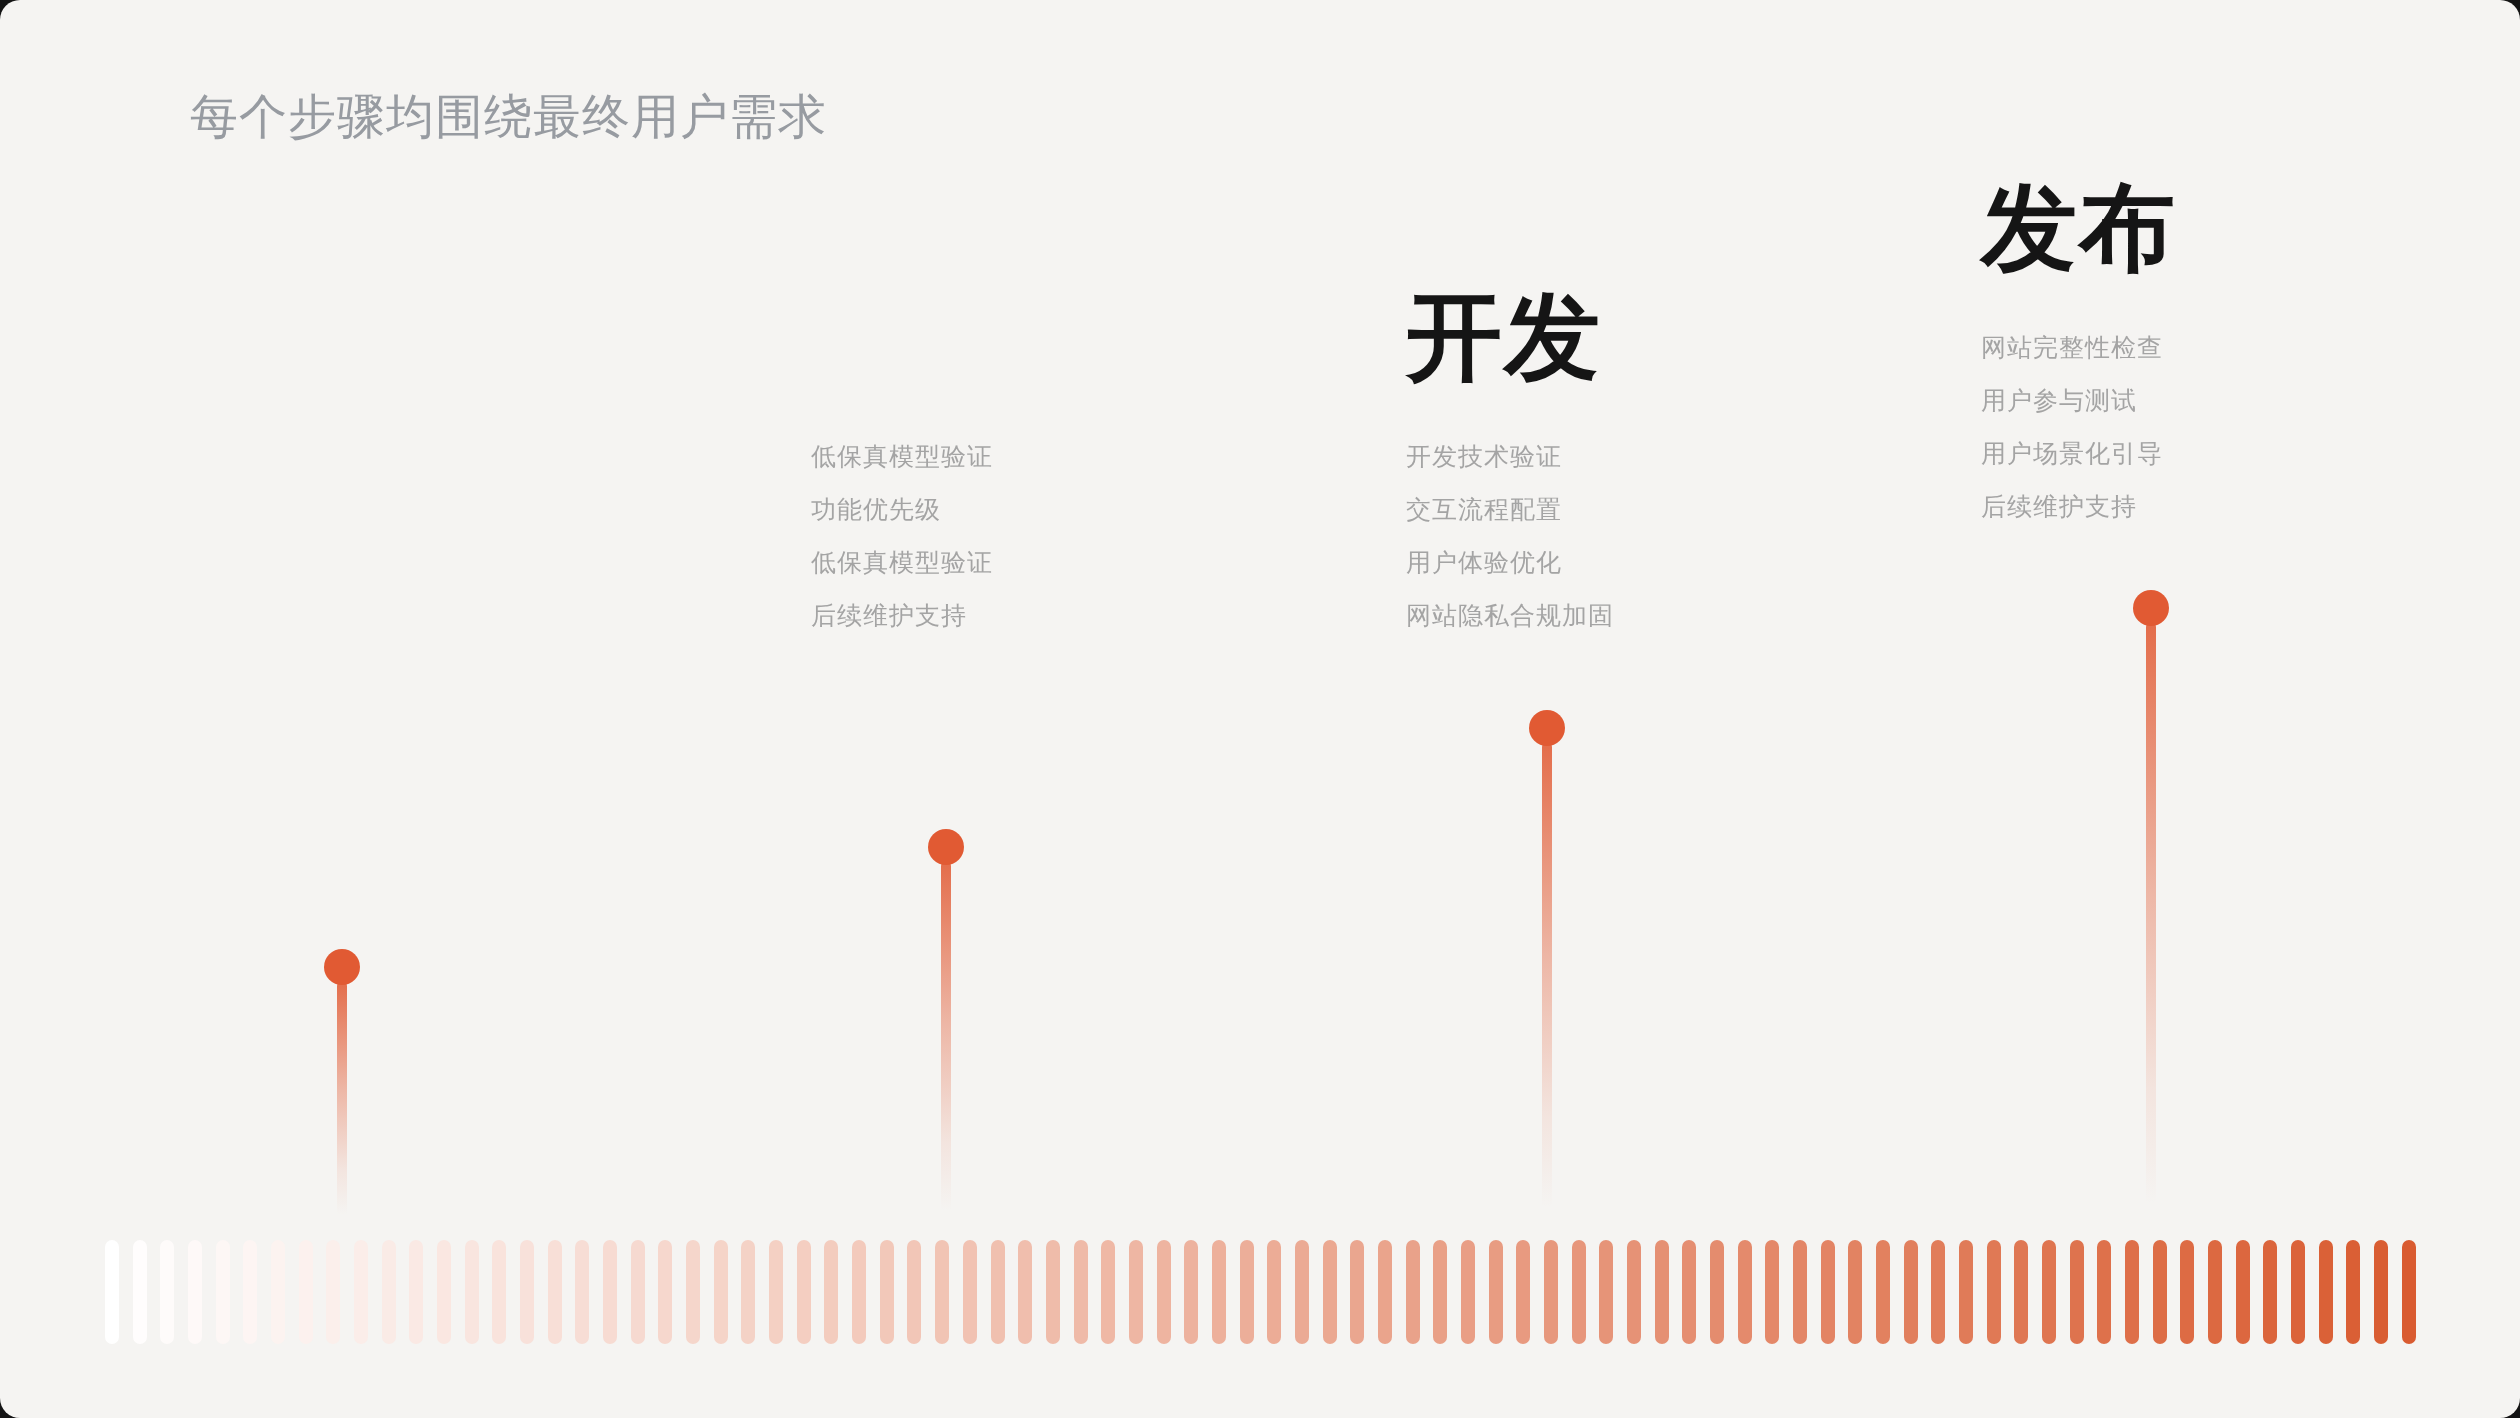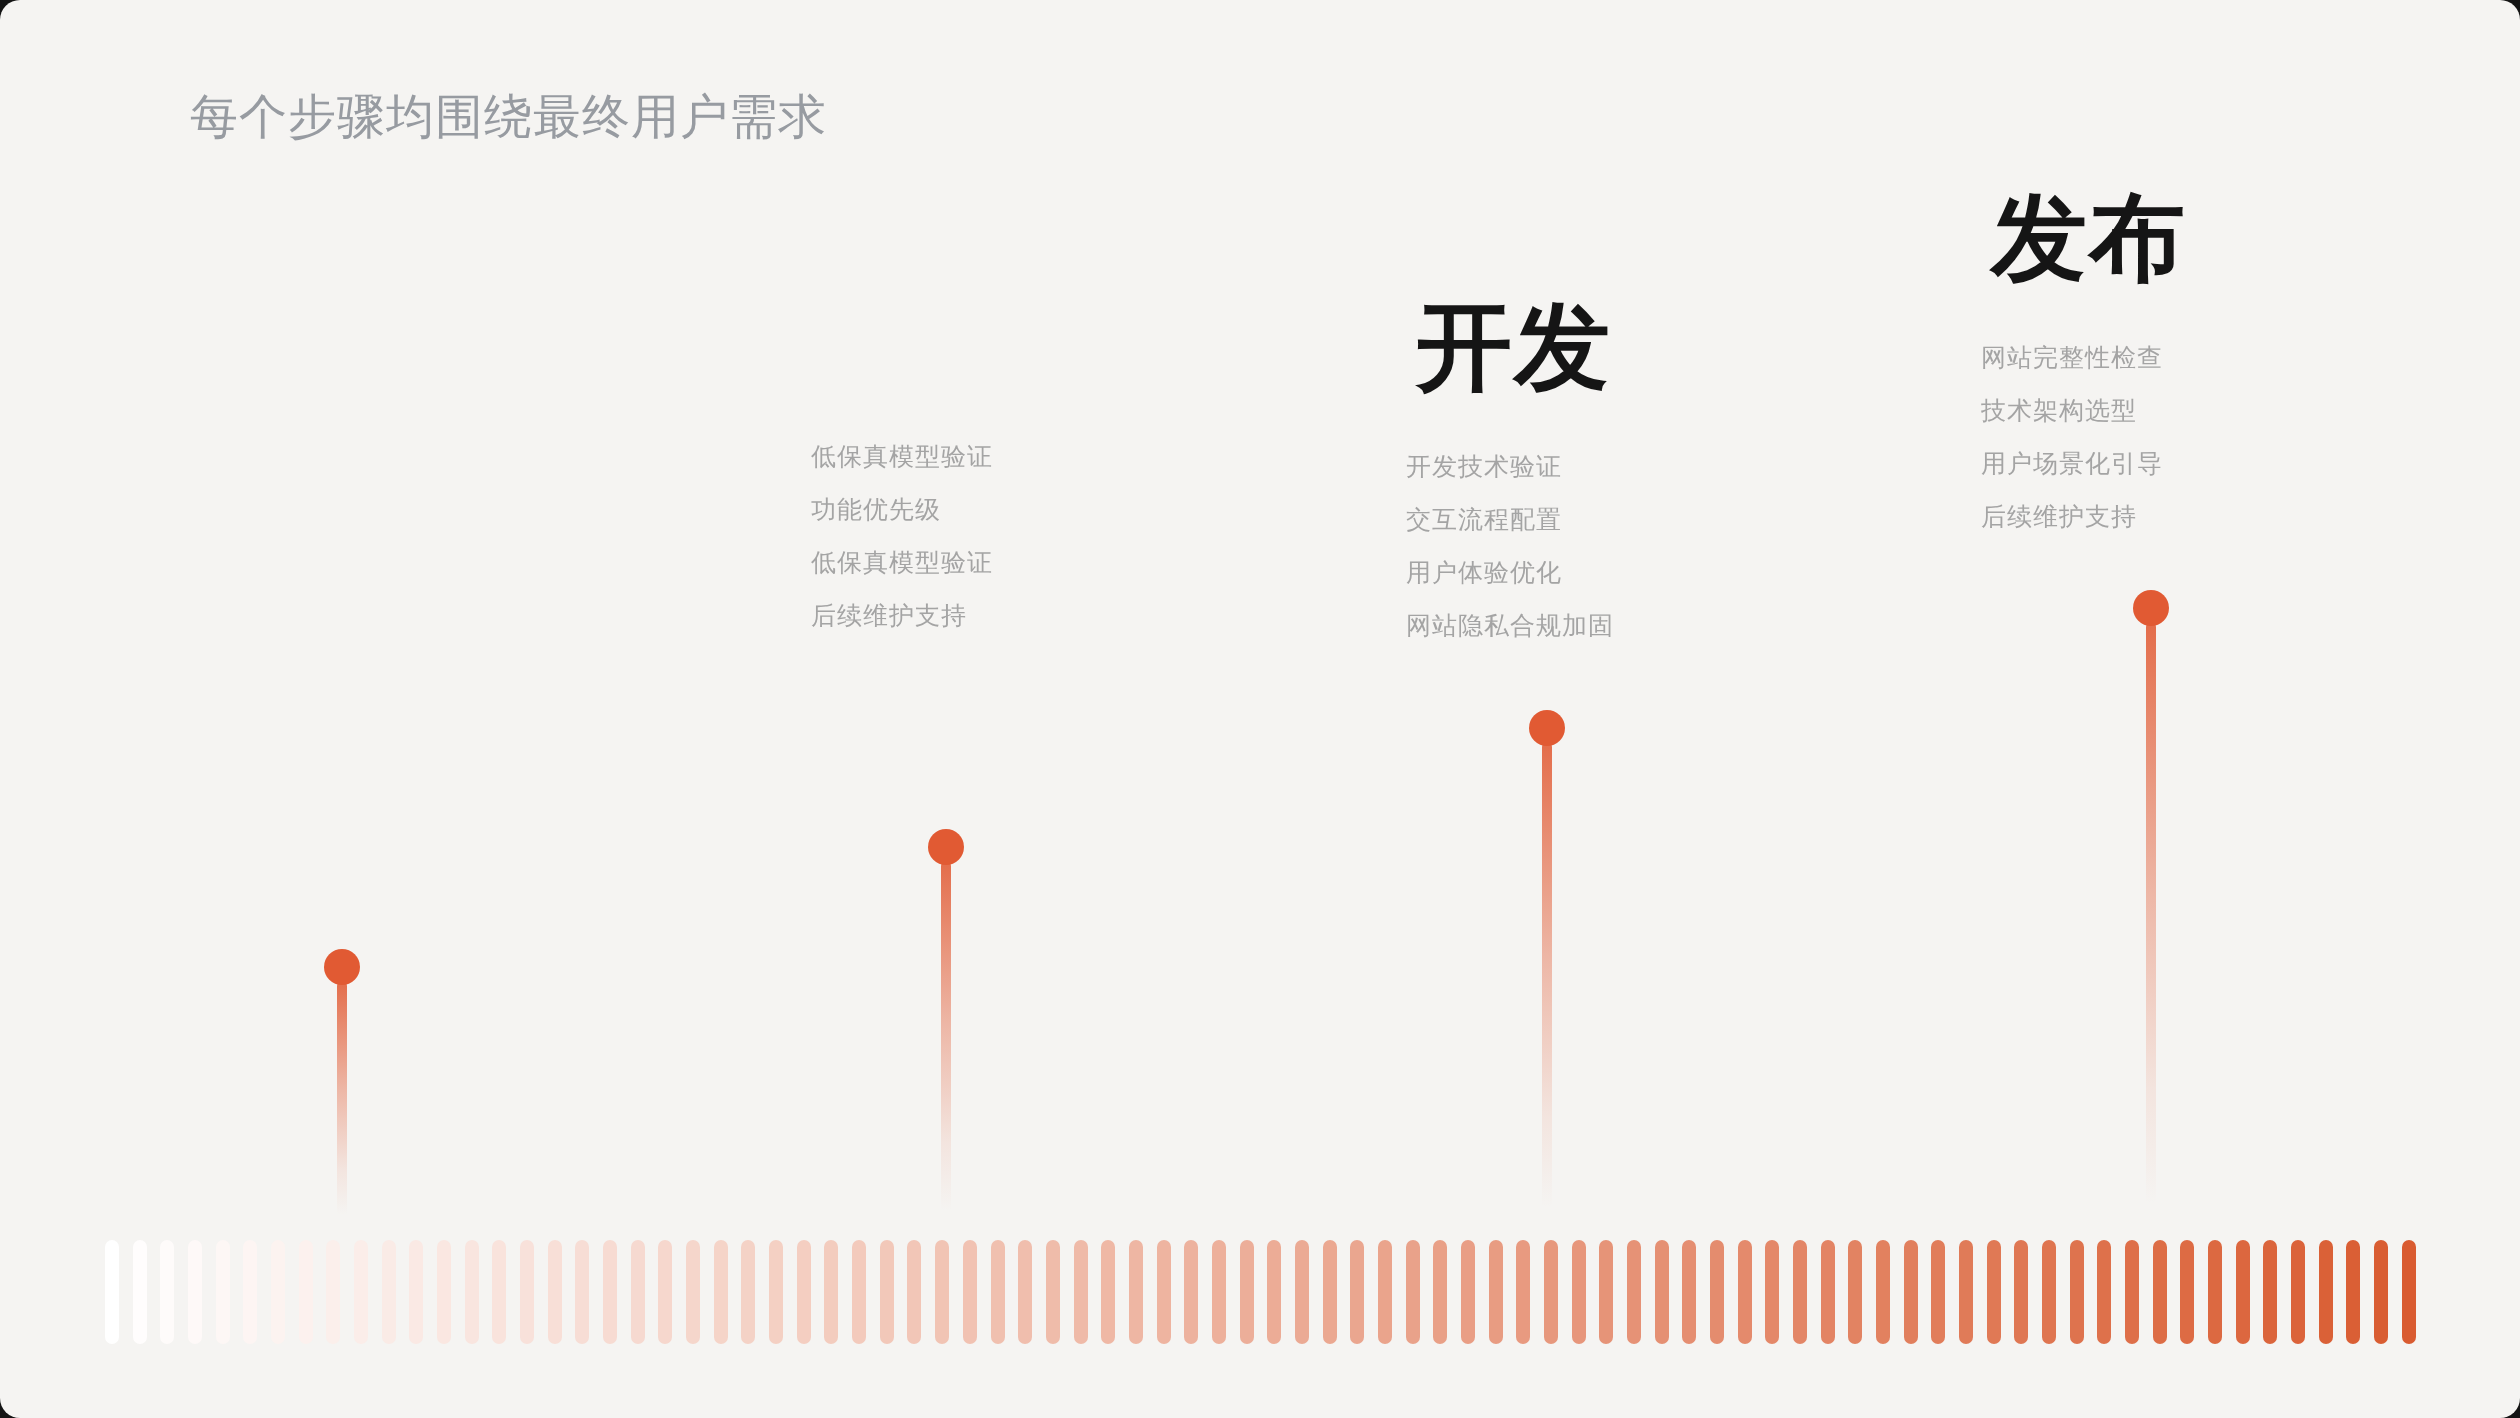--- a/index.html
+++ b/index.html
@@ -21,21 +21,21 @@
     font-size: 48px;
     line-height: 77px;
     font-weight: 500;
     color: var(--subtitle, #979ba1);
     letter-spacing: 1px;
   }
 
   
   .step { position: absolute; }
   .step .title {
-    margin: 10px;
+    margin: 0;
     font-size: 96px;
     line-height: 110px;
     font-weight: 700;
     color: var(--heading, #151515);
     letter-spacing: 2px;
     white-space: nowrap;
   }
   .step .items {
     margin-top: 38px;
     font-size: 25px;
@@ -118,21 +118,21 @@
       <div class="item">交互流程配置</div>
       <div class="item">用户体验优化</div>
       <div class="item">网站隐私合规加固</div>
     </div>
   </section>
 
   <section class="step step4">
     <h2 class="title">发布</h2>
     <div class="items">
       <div class="item">网站完整性检查</div>
-      <div class="item">技术架构选型</div>
+      <div class="item">用户参与测试</div>
       <div class="item">用户场景化引导</div>
       <div class="item">后续维护支持</div>
     </div>
   </section>
 
   <div class="stem stem1" style="background: linear-gradient(rgba(225, 90, 51, 0.88) 0%, rgba(225, 90, 51, 0.4) 45%, rgba(225, 90, 51, 0.1) 78%, rgba(225, 90, 51, 0) 97%);"></div>
   <div class="stem stem2" style="background: linear-gradient(rgba(225, 90, 51, 0.88) 0%, rgba(225, 90, 51, 0.4) 45%, rgba(225, 90, 51, 0.1) 78%, rgba(225, 90, 51, 0) 97%);"></div>
   <div class="stem stem3" style="background: linear-gradient(rgba(225, 90, 51, 0.88) 0%, rgba(225, 90, 51, 0.4) 45%, rgba(225, 90, 51, 0.1) 78%, rgba(225, 90, 51, 0) 97%);"></div>
   <div class="stem stem4" style="background: linear-gradient(rgba(225, 90, 51, 0.88) 0%, rgba(225, 90, 51, 0.4) 45%, rgba(225, 90, 51, 0.1) 78%, rgba(225, 90, 51, 0) 97%);"></div>
 

